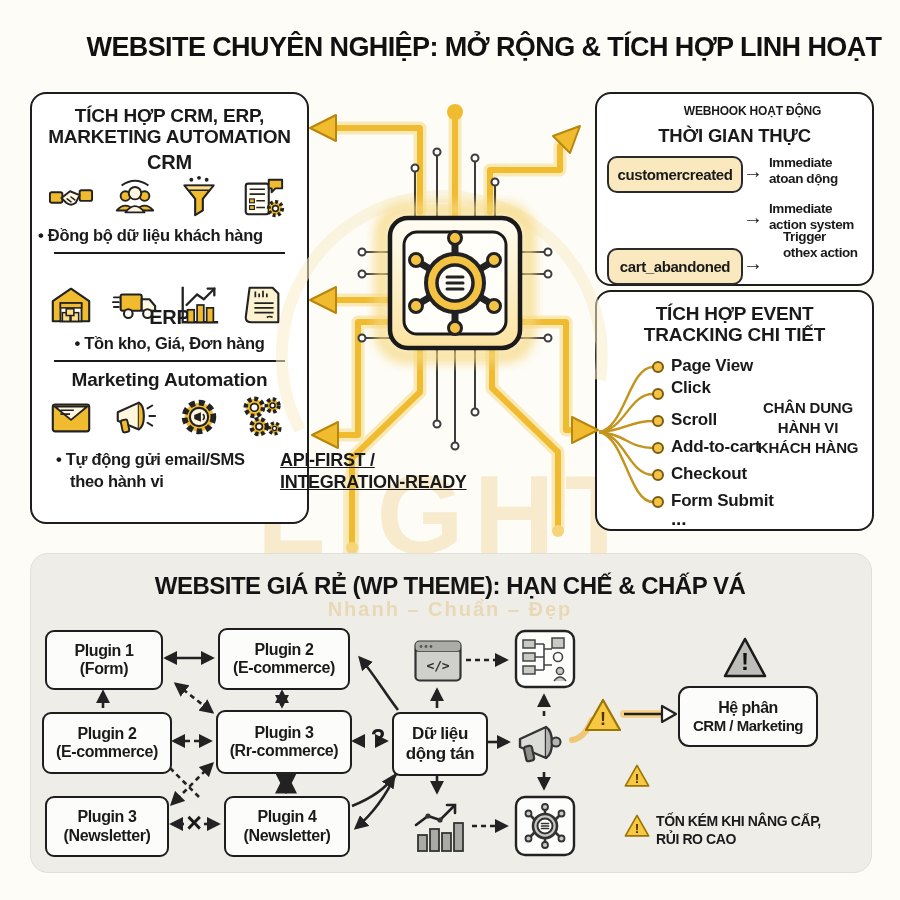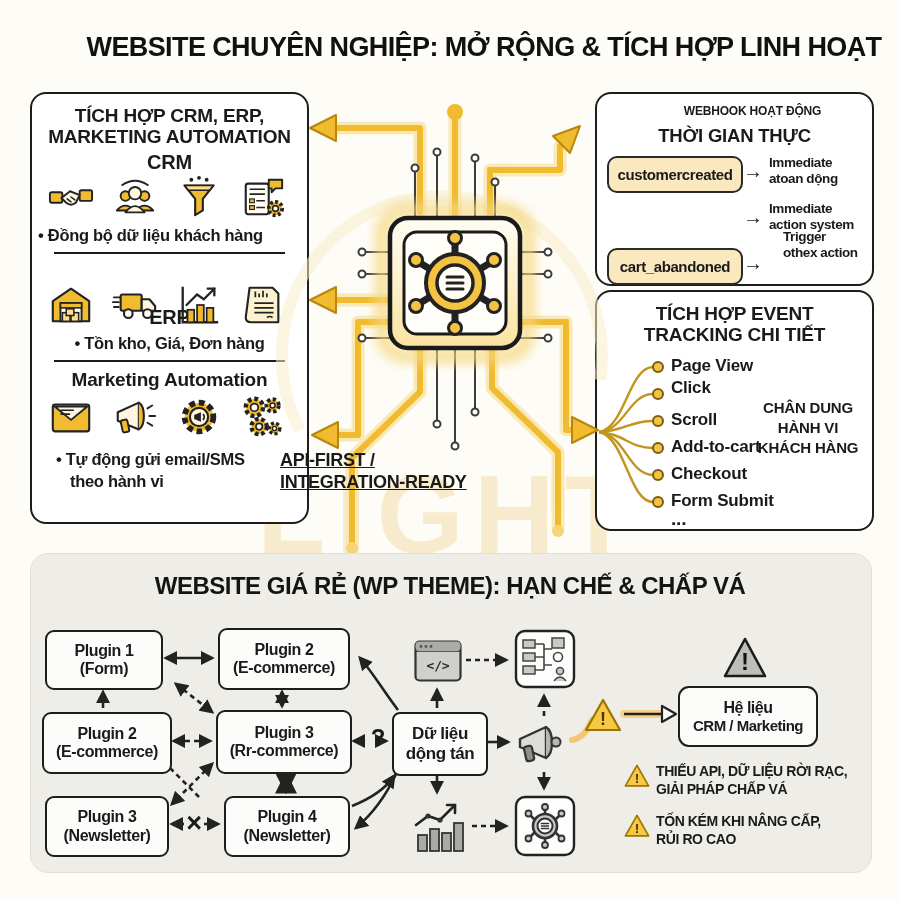--- a/index.html
+++ b/index.html
@@ -40,20 +40,21 @@
   .nointer{pointer-events:none;}
 </style>
 </head>
 <body>
 
 <div class="page">
 
   <div class="panel"></div>
 
   <div class="wm-brand">LIGHT</div>
+  <div class="wm-tag">Nhanh – Chuẩn – Đẹp</div>
 
   <div class="abs main-title ctr" style="left:0;top:32px;width:900px;">WEBSITE CHUYÊN NGHIỆP: MỞ RỘNG &amp; TÍCH HỢP LINH HOẠT</div>
 
   <section class="box" style="left:30px;top:92px;width:275px;height:428px;">
     <div class="bt" style="top:12px;">TÍCH HỢP CRM, ERP,</div>
     <div class="bt" style="top:33px;">MARKETING AUTOMATION</div>
 
     <div class="sec-head" style="top:57px;font-size:20px;">CRM</div>
 
     <span class="icon" style="left:16px;top:80px;">
@@ -363,21 +364,21 @@
     <div>Plugin 4</div>
       <div>(Newsletter)</div>
   </div>
 
   <div class="plugin" style="left:392px;top:712px;width:92px;height:60px;font-size:17px;border-radius:8px;">
     <div>Dữ liệu</div>
       <div>dộng tán</div>
   </div>
 
   <div class="plugin" style="left:678px;top:686px;width:136px;height:57px;font-size:15px;border-radius:11px;letter-spacing:-0.5px;">
-    <div style="font-size:16px;">Hệ liệu</div>
+    <div style="font-size:16px;">Hệ phân</div>
     <div>CRM / Marketing</div>
   </div>
 
   <span class="abs" style="left:722px;top:636px;z-index:2;">
     <svg width="46" height="44" viewBox="0 0 46 44">
       <path d="M23 3 L43 40 H3 Z" fill="#BDBDB9" stroke="#1b1b1b" stroke-width="2.6" stroke-linejoin="round"></path>
       <text x="23" y="34" text-anchor="middle" font-size="24" font-weight="bold" fill="#111">!</text>
     </svg>
   </span>
 
@@ -455,24 +456,20 @@
       <path d="M27.5 28.5 H34.5 M27.5 31 H34.5 M27.5 33.5 H34.5" stroke="#333" stroke-width="1.7" stroke-linecap="round"></path>
     </svg>
   </span>
 
   <span class="abs" style="left:624px;top:764px;z-index:3;">
     <svg width="26" height="24" viewBox="0 0 38 35">
       <path d="M19 2 L36 32 H2 Z" fill="#F7C843" stroke="#9b7500" stroke-width="2.4" stroke-linejoin="round"></path>
       <text x="19" y="28" text-anchor="middle" font-size="20" font-weight="bold" fill="#4a3500">!</text>
     </svg>
   </span>
-  <div class="warn-text" style="left:656px;top:762px;">
-    <div>THIẾU API, DỮ LIỆU RỜI RẠC,</div>
-    <div>GIẢI PHÁP CHẤP VÁ</div>
-  </div>
   <span class="abs" style="left:624px;top:814px;z-index:3;">
     <svg width="26" height="24" viewBox="0 0 38 35">
       <path d="M19 2 L36 32 H2 Z" fill="#F7C843" stroke="#9b7500" stroke-width="2.4" stroke-linejoin="round"></path>
       <text x="19" y="28" text-anchor="middle" font-size="20" font-weight="bold" fill="#4a3500">!</text>
     </svg>
   </span>
   <div class="warn-text" style="left:656px;top:812px;">
     <div>TỐN KÉM KHI NÂNG CẤP,</div>
     <div>RỦI RO CAO</div>
   </div>

